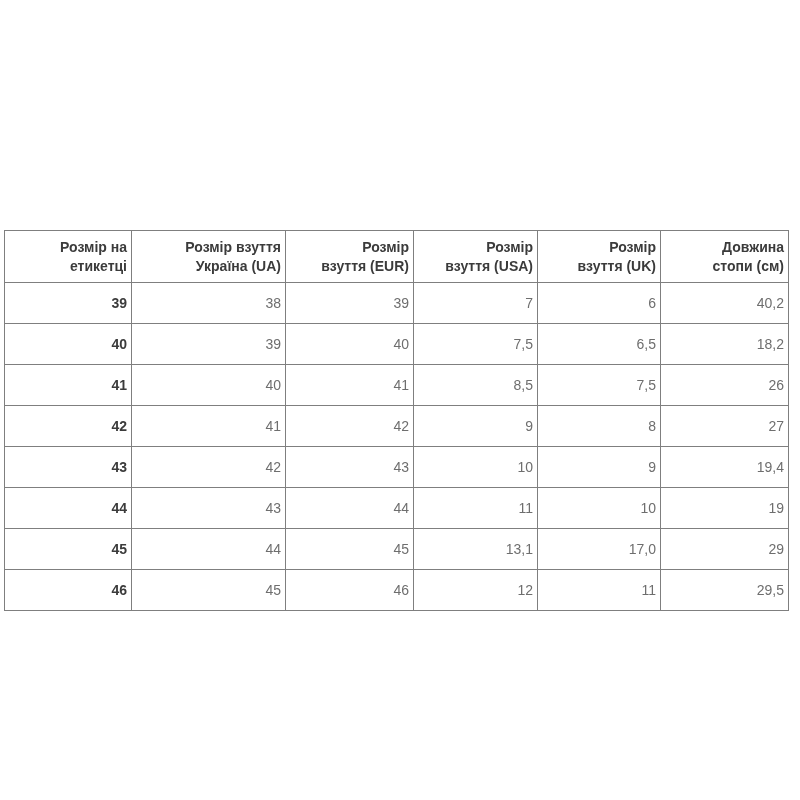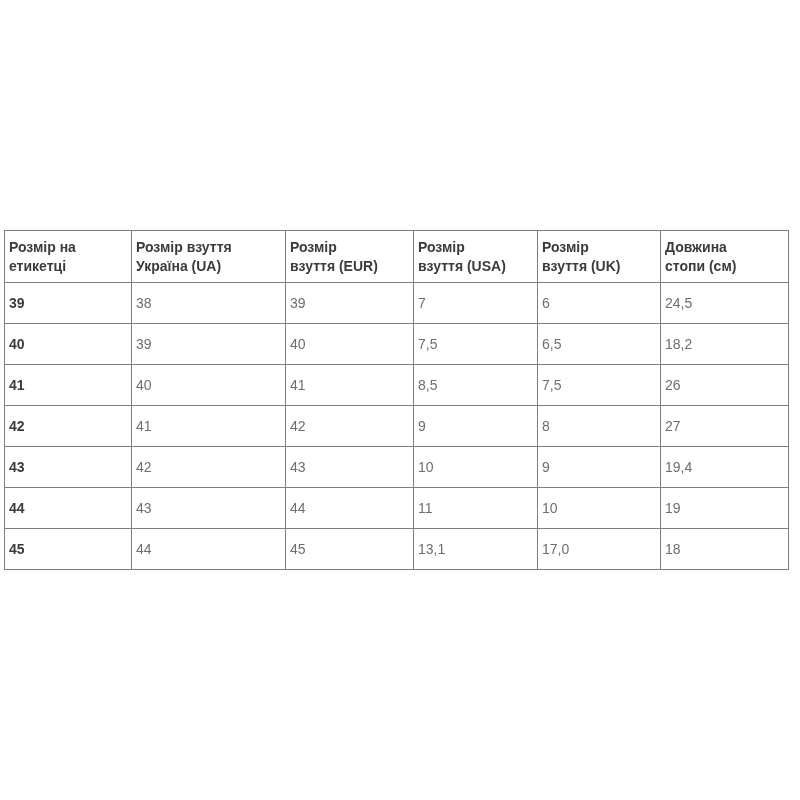--- a/index.html
+++ b/index.html
@@ -29,21 +29,21 @@
   }
   table.size-chart col.c1 { width: 127px; }
   table.size-chart col.c2 { width: 154px; }
   table.size-chart col.c3 { width: 128px; }
   table.size-chart col.c4 { width: 124px; }
   table.size-chart col.c5 { width: 123px; }
   table.size-chart col.c6 { width: 128px; }
   table.size-chart th,
   table.size-chart td {
     border: 1px solid var(--border-color);
-    text-align: left;
+    text-align: right;
     vertical-align: middle;
     font-size: 14px;
   }
   table.size-chart th {
     height: 52px;
     font-weight: bold;
     color: var(--header-text);
     line-height: 19px;
     padding: 2px 4px;
   }
@@ -101,21 +101,21 @@
           </th>
         </tr>
     </thead>
     <tbody>
         <tr>
           <td>39</td>
           <td>38</td>
           <td>39</td>
           <td>7</td>
           <td>6</td>
-          <td>24,5</td>
+          <td>40,2</td>
         </tr>
         <tr>
           <td>40</td>
           <td>39</td>
           <td>40</td>
           <td>7,5</td>
           <td>6,5</td>
           <td>18,2</td>
         </tr>
         <tr>
@@ -149,17 +149,25 @@
           <td>11</td>
           <td>10</td>
           <td>19</td>
         </tr>
         <tr>
           <td>45</td>
           <td>44</td>
           <td>45</td>
           <td>13,1</td>
           <td>17,0</td>
-          <td>18</td>
+          <td>29</td>
+        </tr>
+        <tr>
+          <td>46</td>
+          <td>45</td>
+          <td>46</td>
+          <td>12</td>
+          <td>11</td>
+          <td>29,5</td>
         </tr>
       </tbody>
   </table>
 </div>
 
 </body></html>

